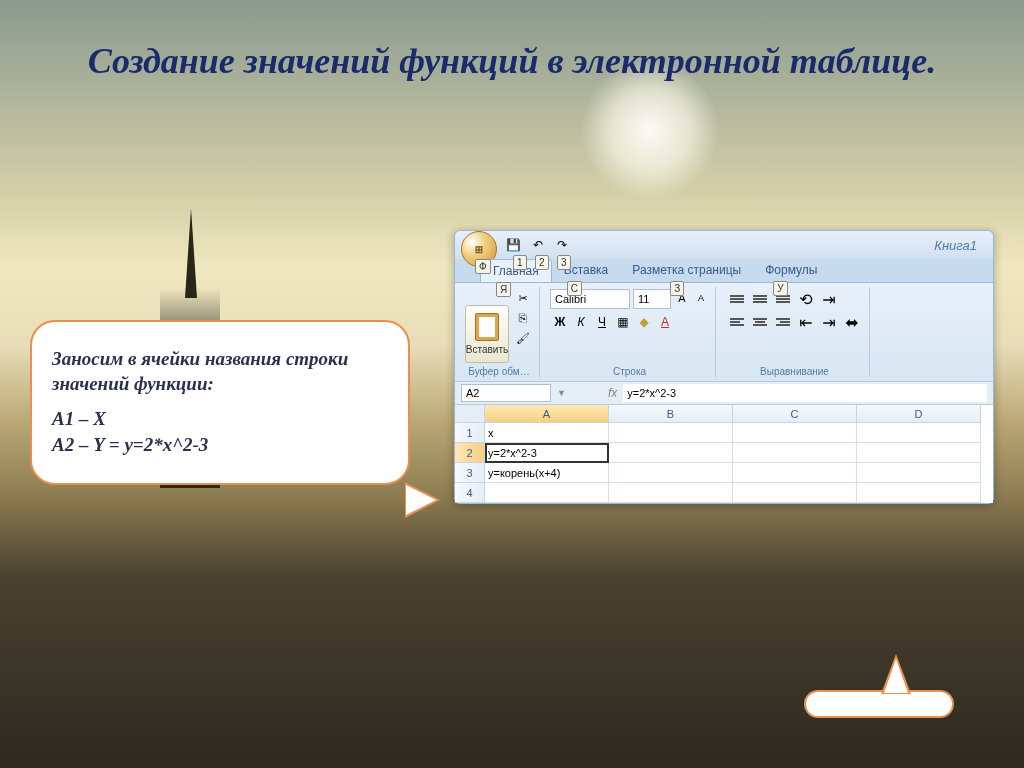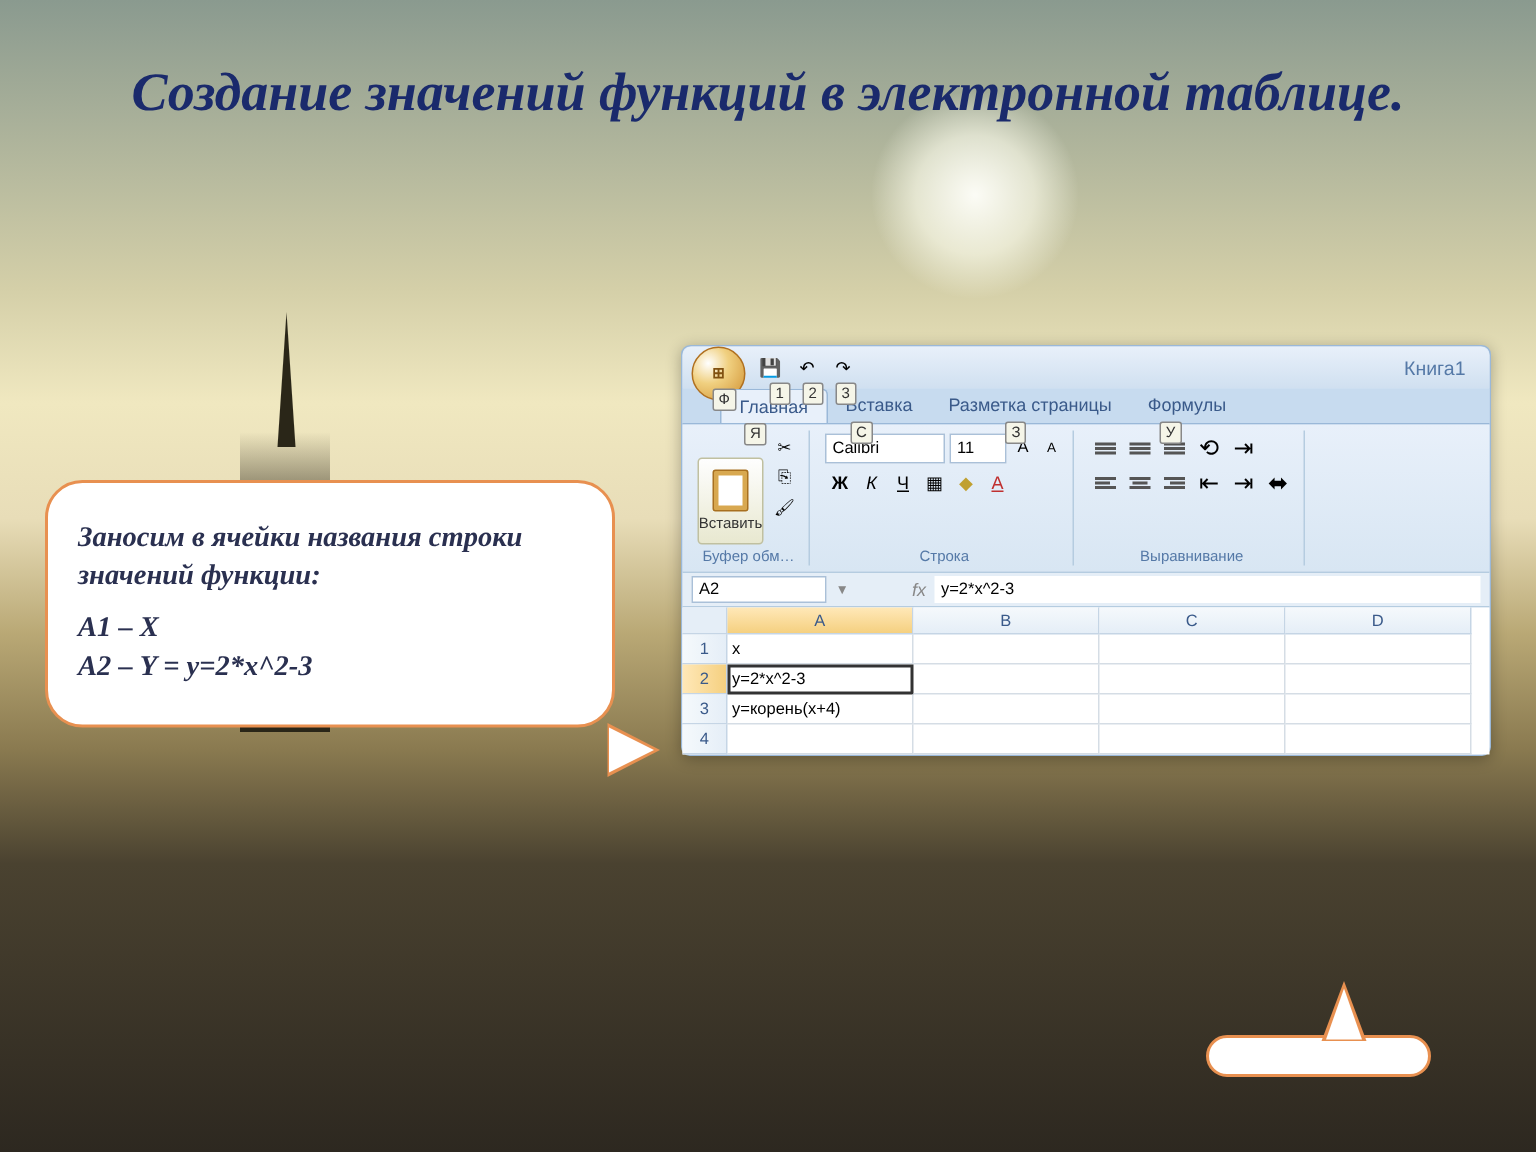--- a/index.html
+++ b/index.html
@@ -123,20 +123,21 @@
   font-size: 10px;
   padding: 1px 3px;
   color: #333;
   z-index: 10;
 }
 .doc-title {
   margin-left: auto;
   margin-right: 10px;
   color: #5579a7;
   font-size: 13px;
+  font-style: italic;
 }
 .tabs {
   display: flex;
   background: #c7dbef;
   border-bottom: 1px solid #9ab8d8;
   padding-left: 25px;
   gap: 0;
 }
 .tab {
   padding: 4px 12px;

